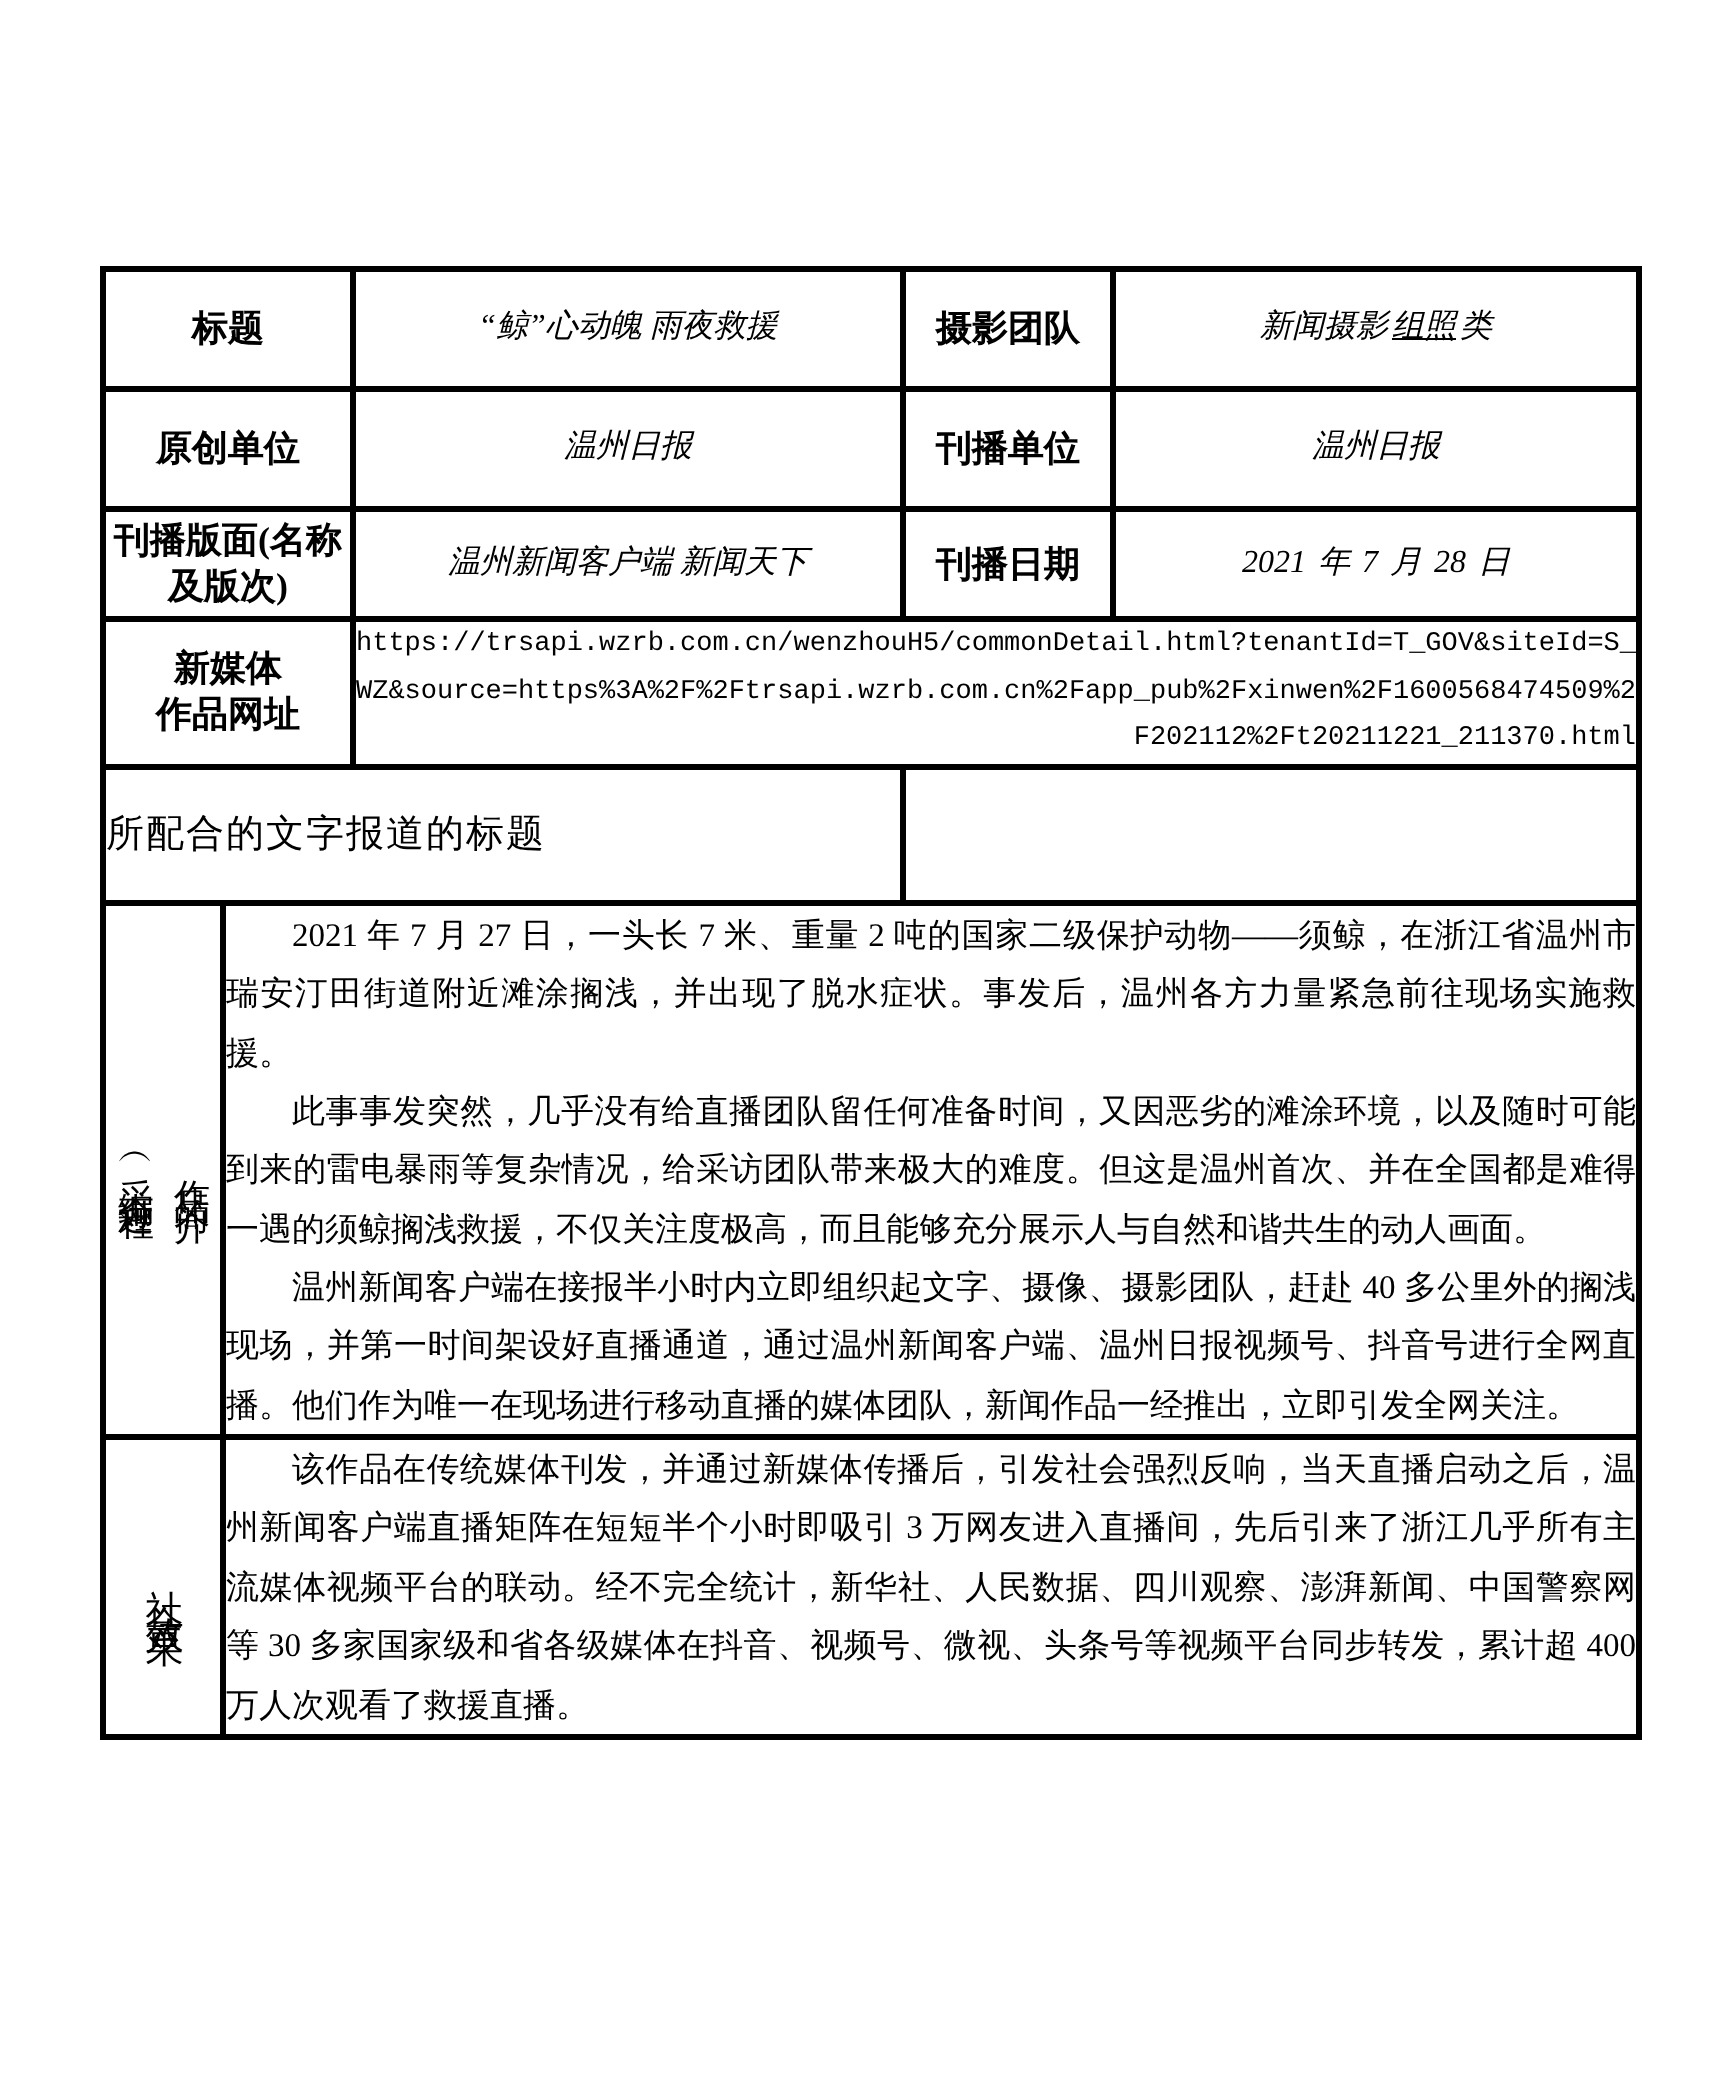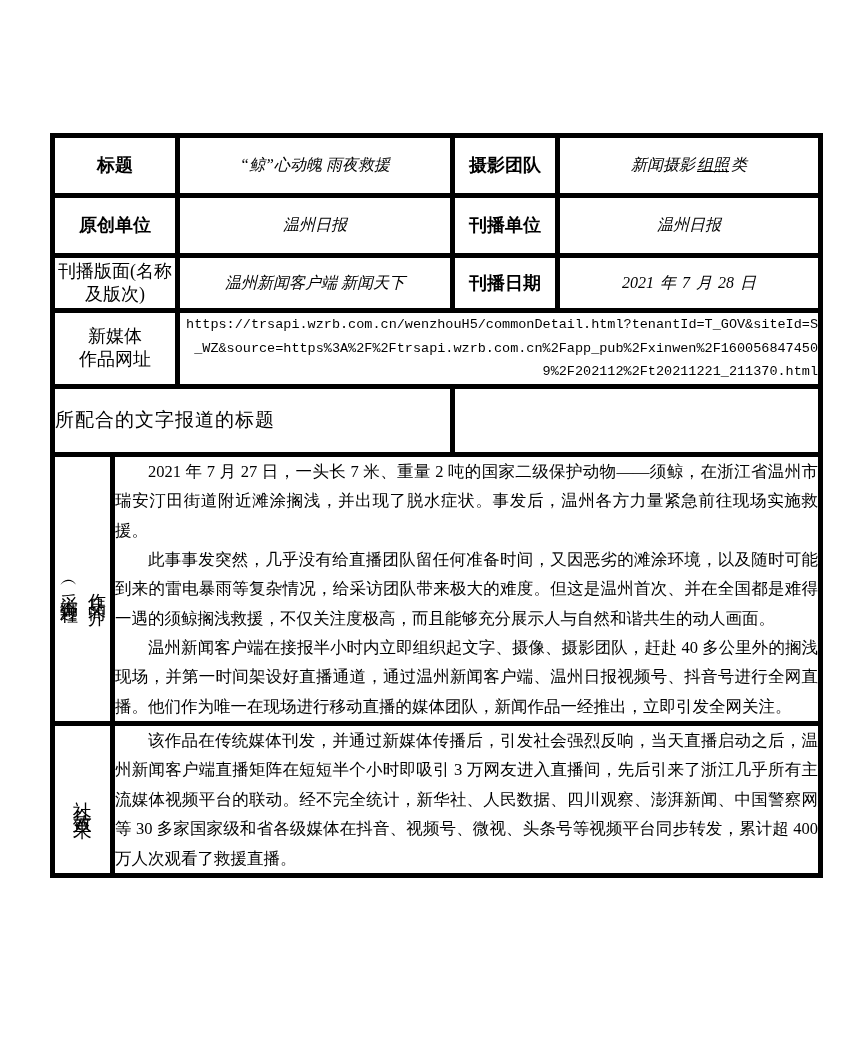--- a/index.html
+++ b/index.html
@@ -35,36 +35,36 @@
 
   table.main-table {
     position: absolute;
     left: 50px;
     top: 133px;
     width: 768px;
     border-collapse: collapse;
     table-layout: fixed;
   }
   table.main-table td {
-    border: 5px solid #000000;
+    border: 3px solid #000000;
     padding: 0;
     vertical-align: middle;
   }
 
   
   .lbl {
     text-align: center;
     font-weight: bold;
     font-size: 18px;
     line-height: 1.25;
     padding: 8px 4px;
   }
   .lbl-2line {
     text-align: center;
-    font-weight: normal;
+    font-weight: bold;
     font-size: 18px;
     line-height: 1.3;
     padding: 6px 4px;
   }
 
   
   .val {
     text-align: center;
     font-size: 16px;
     padding: 10px 6px;

